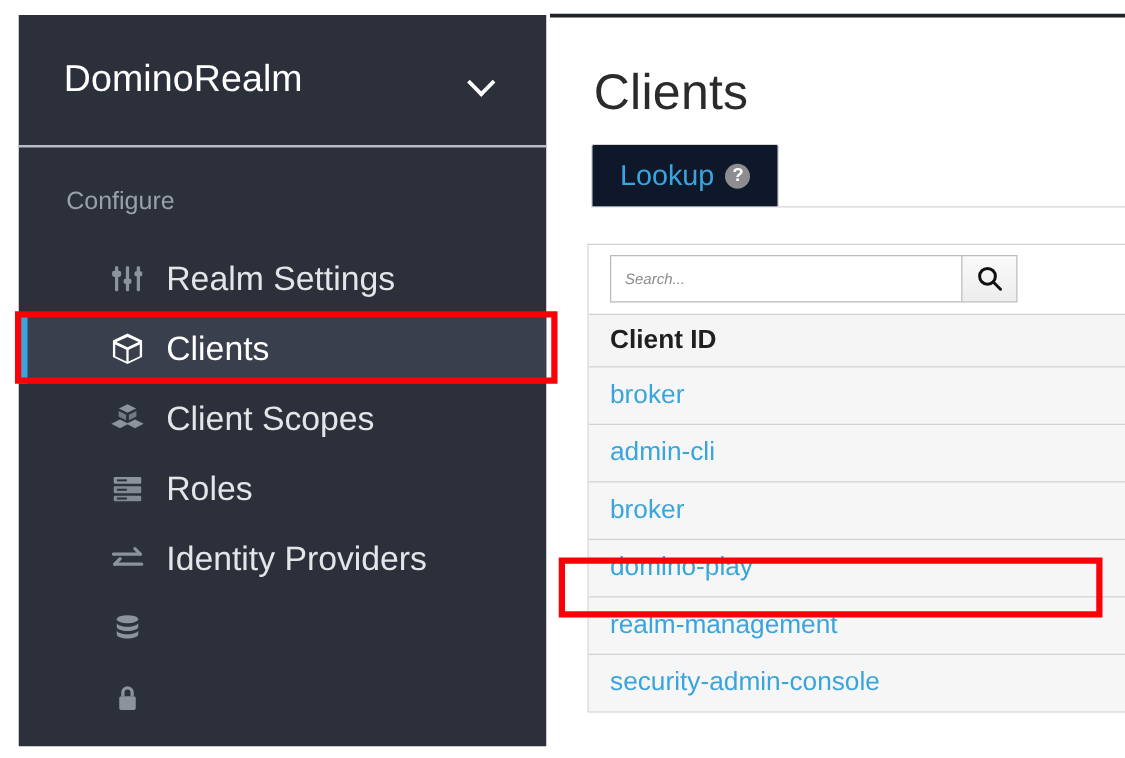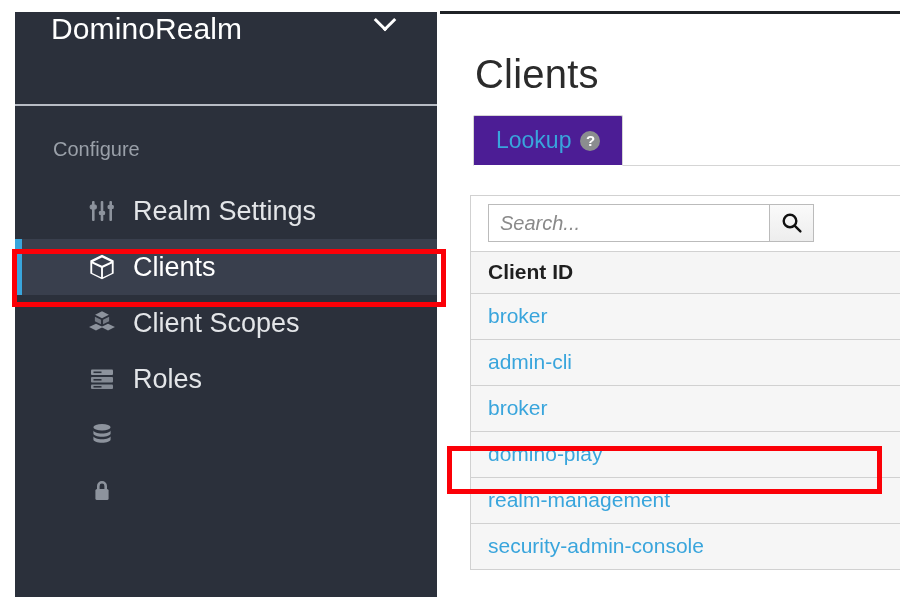--- a/index.html
+++ b/index.html
@@ -30,22 +30,23 @@
   
   #sidebar {
     position: absolute;
     left: 15px;
     top: 12px;
     width: 422px;
     height: 585px;
     background: #2b303b;
   }
   #realm-selector {
-    height: 94px;
-    display: flex;
+    height: 106px;
+    display: flex;
+    align-items: center;
     padding: 0 28px 0 36px;
     box-sizing: border-box;
     border-bottom: 2px solid #b8bcc4;
     cursor: pointer;
   }
   #realm-name {
     flex: 1;
     color: #ffffff;
     font-size: 30px;
     font-weight: 400;
@@ -168,21 +169,21 @@
     display: flex;
     align-items: center;
     padding: 0 22px;
     font-size: 23px;
     cursor: pointer;
     background: transparent;
     position: relative;
     white-space: nowrap;
   }
   .tab.active {
-    background: #4c1d95;
+    background: #0f172a;
     border: 1px solid #d5d5d5;
     border-bottom: 1px solid #ffffff;
     border-radius: 2px 2px 0 0;
     margin-bottom: -1px;
     color: #39a5dc;
   }
   .tab-label { color: #39a5dc; }
   .help-icon {
     display: inline-block;
     width: 20px;
@@ -218,21 +219,21 @@
     align-items: stretch;
     height: 38px;
   }
   #search-input {
     width: 281px;
     height: 38px;
     box-sizing: border-box;
     border: 1px solid #bbbbbb;
     border-right: none;
     padding: 0 11px;
-    font-size: 20px;
+    font-size: 12px;
     font-style: italic;
     color: #6f6f6f;
     outline: none;
     background: #ffffff;
     font-family: "Liberation Sans", sans-serif;
   }
   #search-input::placeholder {
     color: #8a8a8a;
     font-style: italic;
     opacity: 1;
@@ -336,20 +337,31 @@
           <rect x="2" y="11" width="22" height="5.5" rx="1" opacity="0.9"></rect>
           <rect x="2" y="18.5" width="22" height="4.5" rx="1" opacity="0.9"></rect>
           <rect x="4.5" y="5.5" width="8" height="1.6" fill="#2b303b"></rect>
           <rect x="4.5" y="13" width="8" height="1.6" fill="#2b303b"></rect>
           <rect x="4.5" y="20" width="8" height="1.6" fill="#2b303b"></rect>
         </svg>
       </span>
       <span class="nav-label">Roles</span>
     </div>
 
+    <div class="nav-item">
+      <span class="nav-icon">
+        <svg width="28" height="28" viewBox="0 0 26 26" fill="none" stroke="#8d939d" stroke-width="2.4" stroke-linecap="round" stroke-linejoin="round">
+          <path d="M2.5 9.5h20"></path>
+          <path d="M18.5 5.5l4 4"></path>
+          <path d="M23.5 17h-20"></path>
+          <path d="M7.5 13l-4 4"></path>
+        </svg>
+      </span>
+      <span class="nav-label">Identity Providers</span>
+    </div>
 
     <div class="nav-item">
       <span class="nav-icon">
         <svg width="26" height="26" viewBox="0 0 26 26" fill="#8d939d">
           <ellipse cx="13" cy="5.3" rx="8.6" ry="3.2"></ellipse>
           <path d="M4.4 8.2v3.4c0 1.8 3.85 3.2 8.6 3.2s8.6-1.4 8.6-3.2V8.2c0 1.8-3.85 3.2-8.6 3.2S4.4 10 4.4 8.2z"></path>
           <path d="M4.4 14.1v3.4c0 1.8 3.85 3.2 8.6 3.2s8.6-1.4 8.6-3.2v-3.4c0 1.8-3.85 3.2-8.6 3.2s-8.6-1.4-8.6-3.2z"></path>
         </svg>
       </span>
     </div>

